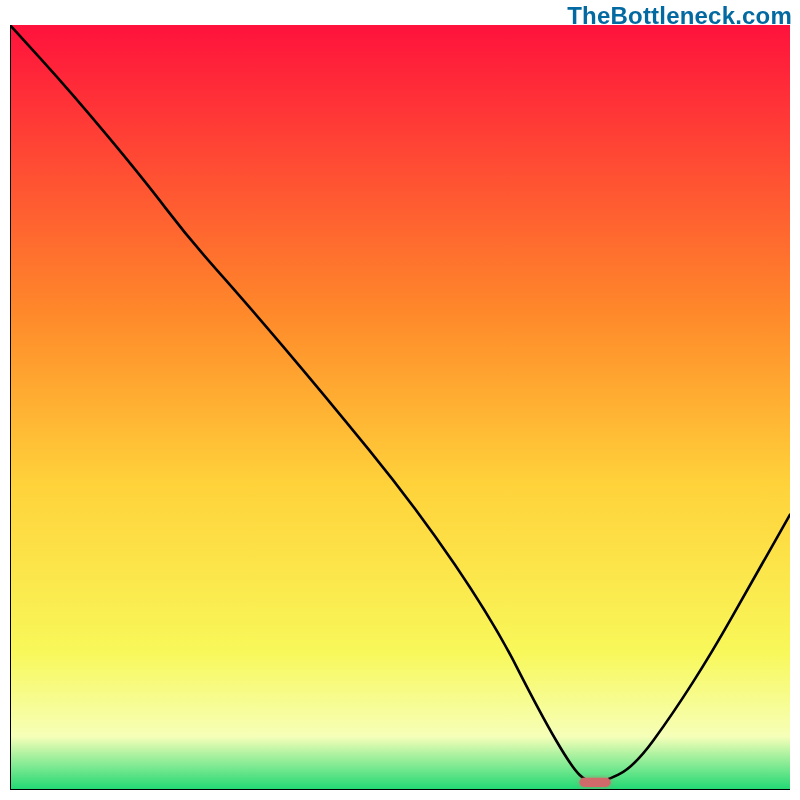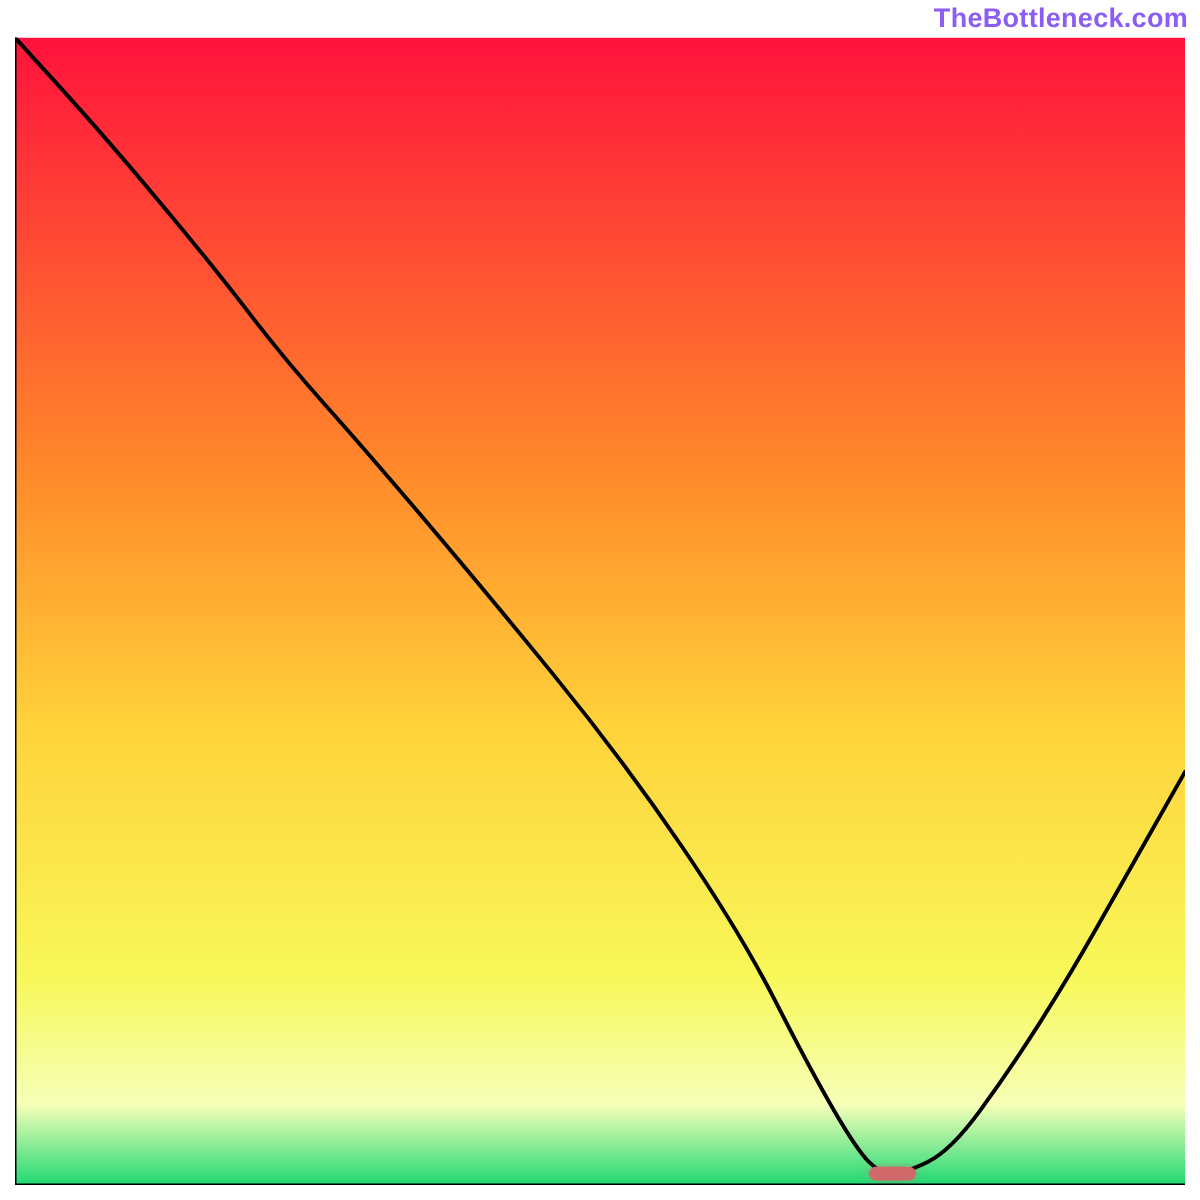--- a/index.html
+++ b/index.html
@@ -13,23 +13,23 @@
   }
   .container {
     position: relative;
     width: 800px;
     height: 800px;
   }
   .watermark {
     position: absolute;
     top: 2px;
     right: 8px;
-    font-size: 18px;
+    font-size: 24px;
     font-weight: 600;
-    color: #8b5cf6;
+    color: #0369a1;
     letter-spacing: 0.2px;
     z-index: 40;
   }
   .plot {
     position: absolute;
     left: 10px;
     top: 25px;
     width: 780px;
     height: 765px;
   }

